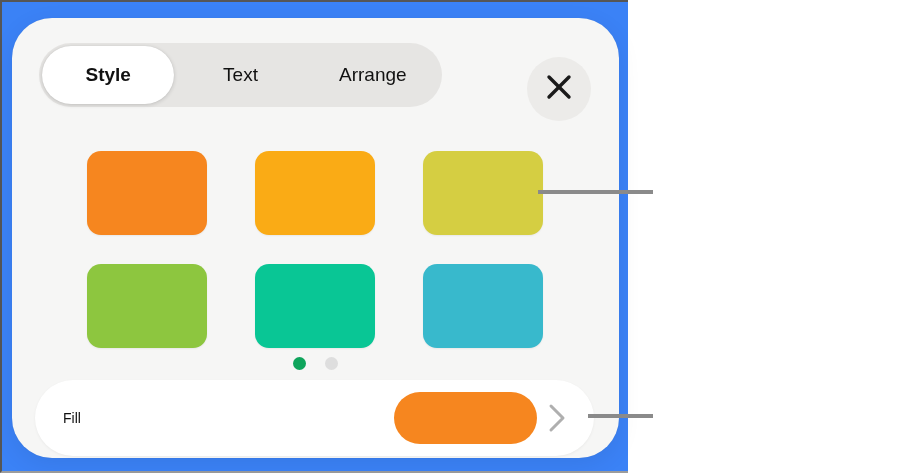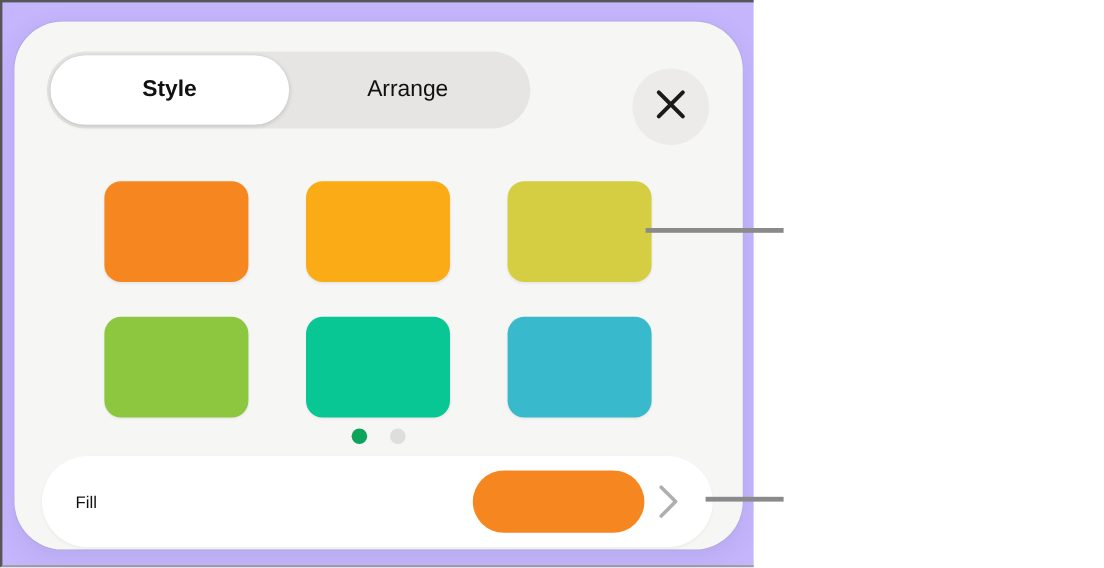--- a/index.html
+++ b/index.html
@@ -2,21 +2,21 @@
 <html><head>
 <meta charset="utf-8">
 <style>
   * { box-sizing: border-box; margin: 0; padding: 0; }
   html, body { width: 920px; height: 473px; background: #ffffff; font-family: "Liberation Sans", sans-serif; }
   #canvas { position: relative; width: 920px; height: 473px; overflow: hidden; background: #ffffff; }
 
   
   #screenshot-frame {
     position: absolute; left: 0; top: 0; width: 628px; height: 473px;
-    background: #c4b5fd;
+    background: #3b82f6;
     border-top: 2px solid #565656;
     border-left: 2px solid #565656;
     border-bottom: 2px solid #9c9c9c;
   }
 
   
   #format-panel {
     position: absolute; left: 10px; top: 16px; width: 607px; height: 440px;
     background: #f6f6f5; border-radius: 40px;
     box-shadow: 0 0 1px rgba(0,0,0,0.10), 0 6px 24px rgba(0,0,0,0.07);
@@ -90,20 +90,21 @@
 <body>
 
 <div id="canvas">
 
   <div id="screenshot-frame">
 
     <div id="format-panel">
 
       <div id="tab-bar">
           <div class="tab selected">Style</div>
+          <div class="tab">Text</div>
           <div class="tab">Arrange</div>
         </div>
 
       <div id="close-button">
         <span>
           <svg width="26" height="26" viewBox="0 0 26 26">
             <line x1="3" y1="3" x2="23" y2="23" stroke="#1a1a1a" stroke-width="3.4" stroke-linecap="round"></line>
             <line x1="23" y1="3" x2="3" y2="23" stroke="#1a1a1a" stroke-width="3.4" stroke-linecap="round"></line>
           </svg>
         </span>

